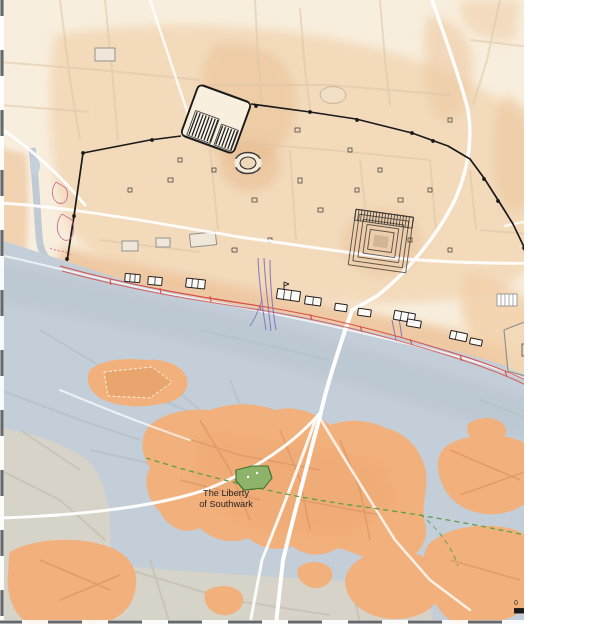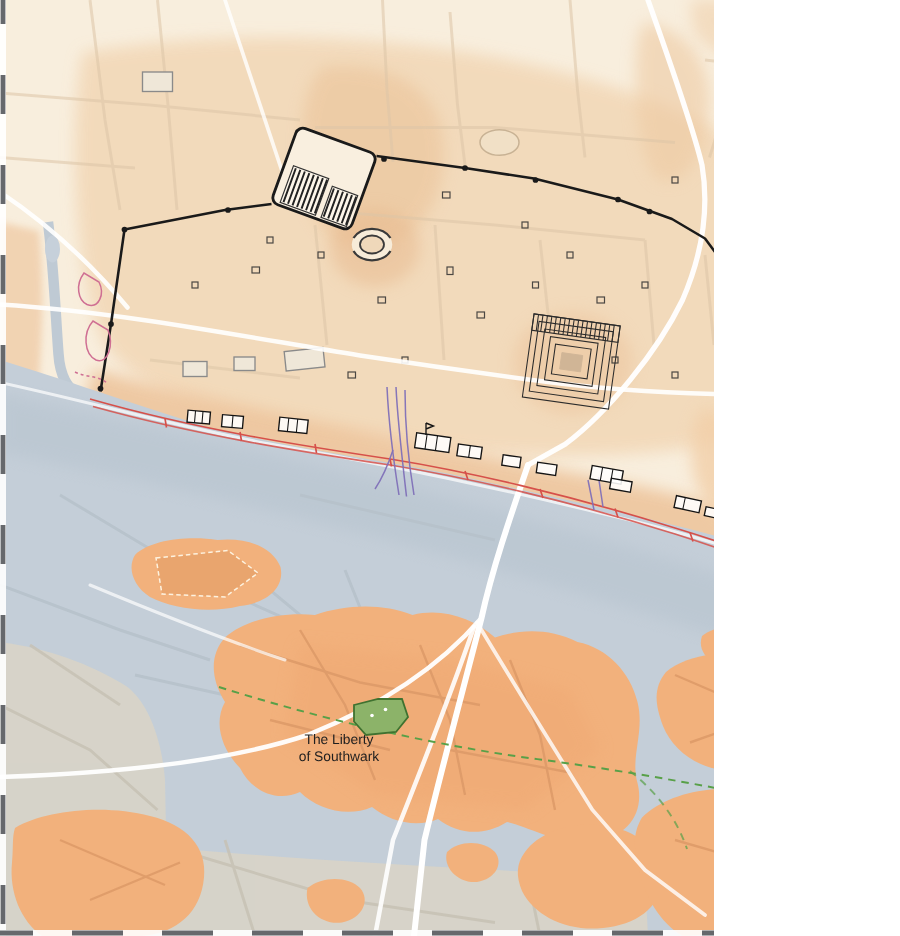--- a/index.html
+++ b/index.html
@@ -4,21 +4,21 @@
 <style>
   :root{
     --c-land-cream:#f8eedd; --c-terrain-peach:#f2d7b6; --c-terrain-orange:#edc39a;
     --c-river:#c4ced8; --c-island-orange:#f2b17c; --c-island-street:#dd9a68;
     --c-modern-gray:#d8d4c8; --c-wall-black:#1a1a1a; --c-revetment-red:#d6504a;
     --c-stream-purple:#8070b8; --c-site-green:#8cb369; --c-site-green-dark:#3f7230;
     --c-boundary-green:#58a048; --c-road-white:#ffffff; --c-label-dark:#1f1f1f;
     --c-border-dash:#66686c;
   }
   html,body{margin:0;padding:0;background:#fff;}
-  #map-canvas{width:476px;height:624px;position:relative;overflow:hidden;
+  #map-canvas{width:524px;height:624px;position:relative;overflow:hidden;
     font-family:"Liberation Sans", sans-serif;}
   svg{display:block}
   .base{fill:var(--c-land-cream)}
   .t-peach{fill:var(--c-terrain-peach)}
   .river{fill:var(--c-river)}
   .gray-land{fill:var(--c-modern-gray)}
   .island{fill:var(--c-island-orange)}
   .street-n{stroke:#ddc6a8;stroke-width:2;fill:none;opacity:.55}
   .street-m{stroke:#b7c2cb;stroke-width:2;fill:none;opacity:.9}
   .street-g{stroke:#c7c2b5;stroke-width:2;fill:none;opacity:.85}

